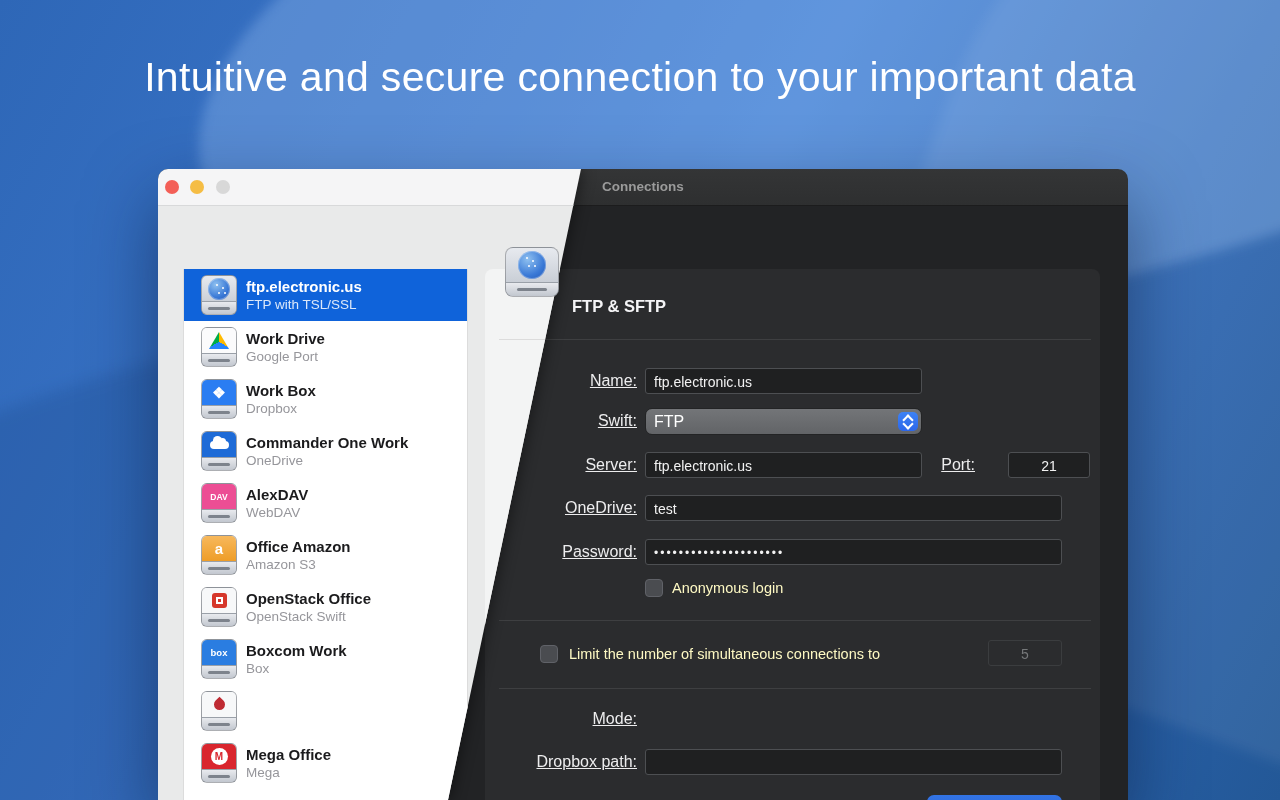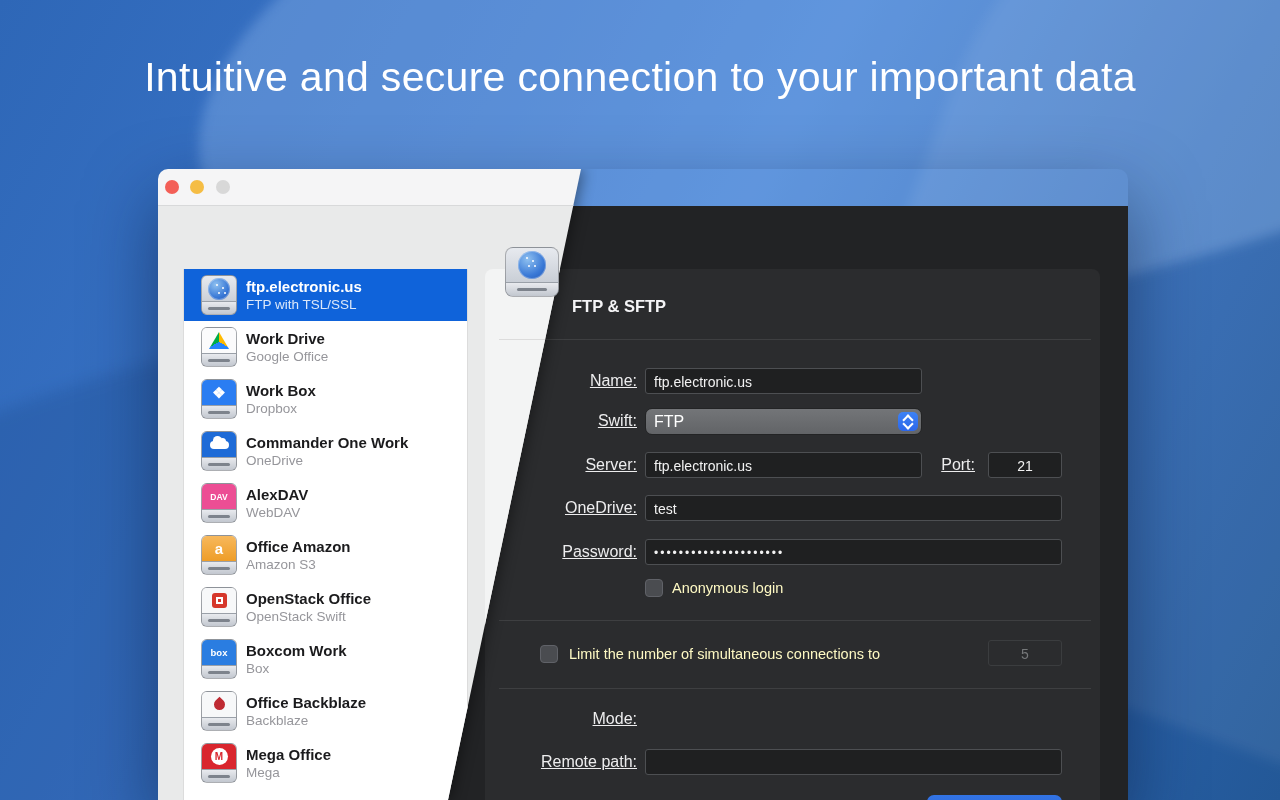--- a/index.html
+++ b/index.html
@@ -141,62 +141,65 @@
 
 <div class="bgshape band1"></div>
 <div class="bgshape band2"></div>
 <div class="bgshape band3"></div>
 
 <div class="headline">Intuitive and secure connection to your important data</div>
 
 <div class="window">
 
   <div class="layer dark">
+    <div class="dark-titlebar">
+      <div class="dark-title">Connections</div>
+    </div>
     <div class="dark-content">
       <div class="panel">
         <div class="phead">FTP &amp; SFTP</div>
         <div class="psep" style="top:70px"></div>
 
         <div class="flabel" style="top:99px">Name:</div>
         <div class="ffield" style="left:160px;top:99px;width:277px">ftp.electronic.us</div>
 
         <div class="flabel" style="top:139px">Swift:</div>
         <div class="dropdown" style="left:160px;top:139px;width:277px">
           <span>FTP</span>
           <span class="spin">
               <span class="chev up"></span>
               <span class="chev dn"></span>
             </span>
         </div>
 
         <div class="flabel" style="top:183px">Server:</div>
         <div class="ffield" style="left:160px;top:183px;width:277px">ftp.electronic.us</div>
         <div class="flabel" style="left:380px;width:110px;top:183px">Port:</div>
-        <div class="ffield center" style="left:503px;top:183px;width:74px">21</div>
+        <div class="ffield center" style="left:523px;top:183px;width:82px">21</div>
 
         <div class="flabel" style="top:226px">OneDrive:</div>
         <div class="ffield" style="left:160px;top:226px;width:417px">test</div>
 
         <div class="flabel" style="top:270px">Password:</div>
         <div class="ffield pwd" style="left:160px;top:270px;width:417px">•••••••••••••••••••••</div>
 
         <div class="checkbox" style="left:160px;top:310px"></div>
         <div class="cblabel" style="left:187px;top:306px">Anonymous login</div>
 
         <div class="psep" style="top:351px"></div>
 
         <div class="checkbox" style="left:55px;top:376px"></div>
         <div class="cblabel" style="left:84px;top:372px">Limit the number of simultaneous connections to</div>
         <div class="ffield center disabled" style="left:503px;top:371px;width:74px">5</div>
 
         <div class="psep" style="top:419px"></div>
 
         <div class="flabel" style="top:437px">Mode:</div>
 
-        <div class="flabel" style="top:480px">Remote path:</div>
+        <div class="flabel" style="top:480px">Dropbox path:</div>
         <div class="ffield" style="left:160px;top:480px;width:417px"></div>
 
         <div class="mount-btn">Mount</div>
       </div>
     </div>
   </div>
 
   <div class="light-wrap">
   <div class="layer light">
     <div class="light-titlebar">
@@ -230,21 +233,21 @@
           <span class="drive sm">
             <span class="dtop gdrive">
                   <span class="gtri"></span>
                 </span>
             <span class="dband">
                   <span class="slot"></span>
                 </span>
               </span>
           <span class="stxt">
                 <span class="stitle" style="display:block">Work Drive</span>
-            <span class="ssub" style="display:block">Google Office</span>
+            <span class="ssub" style="display:block">Google Port</span>
               </span>
         </div>
 
         <div class="srow" style="top:104px">
           <span class="drive sm">
             <span class="dtop dropbox">
                   <span class="glyph">❖</span>
                 </span>
             <span class="dband">
                   <span class="slot"></span>
@@ -332,24 +335,20 @@
         </div>
 
         <div class="srow" style="top:416px">
           <span class="drive sm">
             <span class="dtop backblaze">
                   <span class="bdrop"></span>
                 </span>
             <span class="dband">
                   <span class="slot"></span>
                 </span>
-              </span>
-          <span class="stxt">
-                <span class="stitle" style="display:block">Office Backblaze</span>
-            <span class="ssub" style="display:block">Backblaze</span>
               </span>
         </div>
 
         <div class="srow" style="top:468px">
           <span class="drive sm">
             <span class="dtop mega">
                   <span class="mcirc">M</span>
                 </span>
             <span class="dband">
                   <span class="slot"></span>

